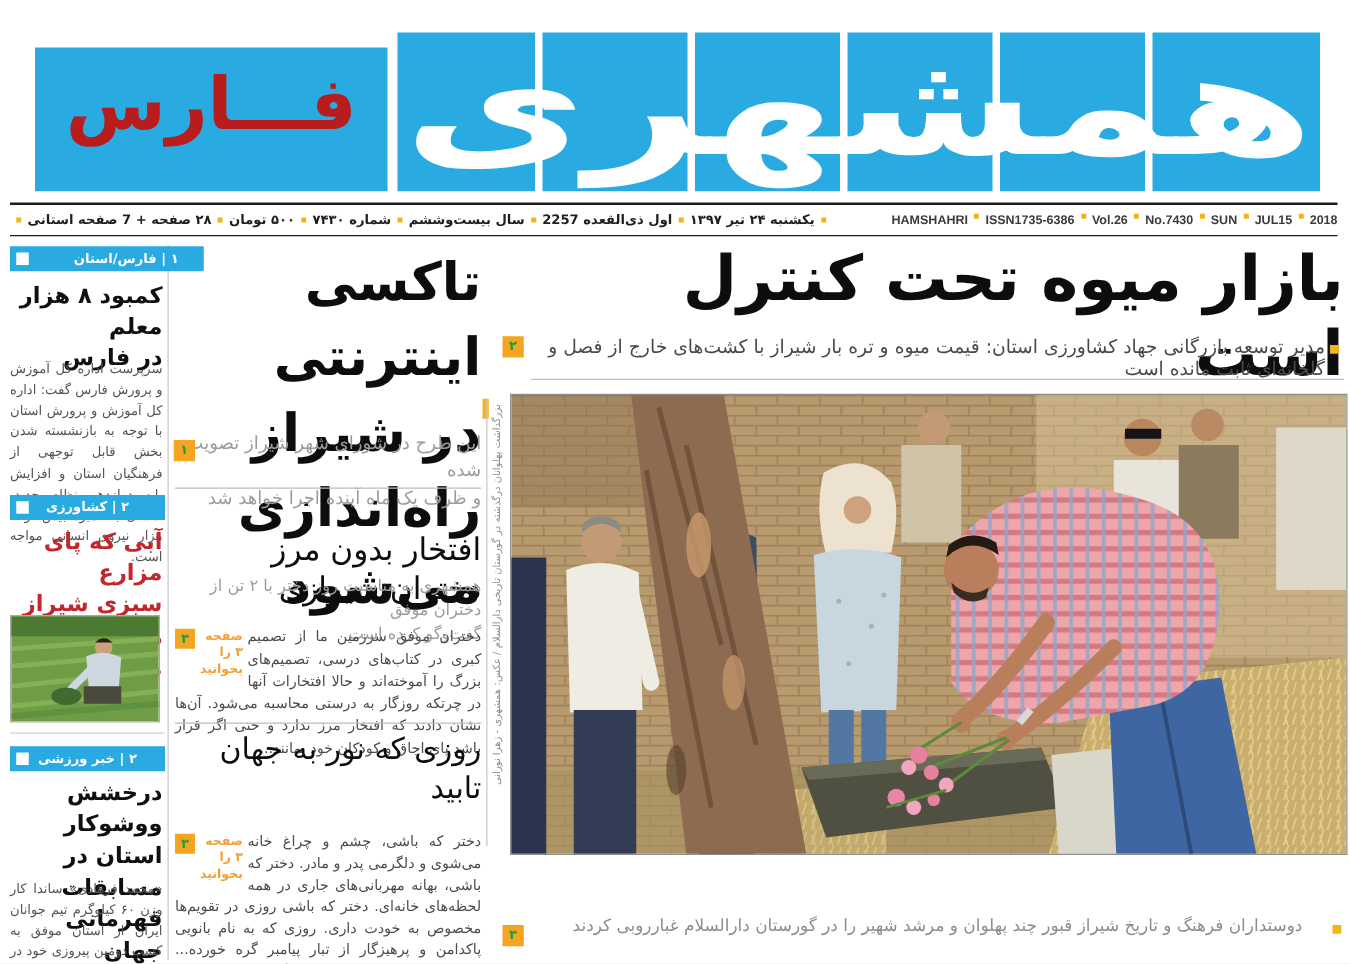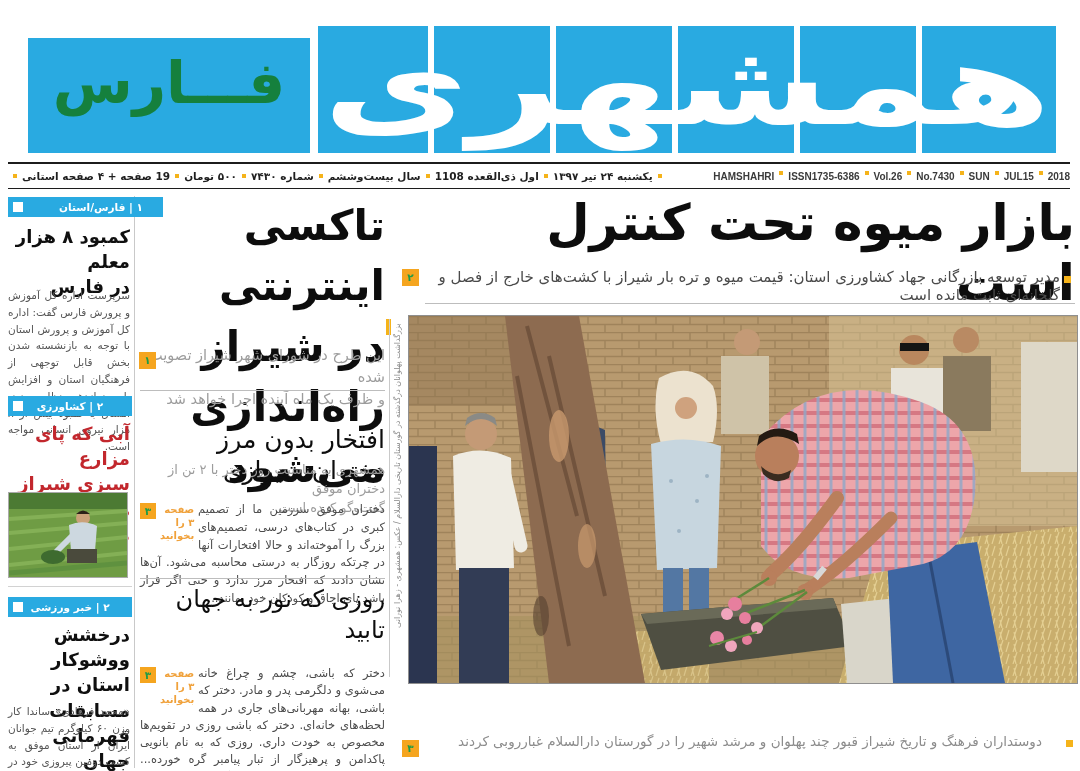--- a/index.html
+++ b/index.html
@@ -5,21 +5,21 @@
   html,body{margin:0;padding:0;background:#e9e9e9;}
   #page{position:relative;width:1080px;height:771px;background:#ffffff;overflow:hidden;
         font-family:"DejaVu Sans",sans-serif;direction:rtl;}
   .abs{position:absolute;}
   .ml{white-space:pre-line;}
 
   
   #masthead{left:28px;top:26px;width:1028px;height:127px;}
   .logoblock{position:absolute;background:#29aae1;top:0;height:127px;}
   #fars-block{left:0;top:12px;width:282px;height:115px;background:#29aae1;}
-  #fars-text{position:absolute;left:0;top:14px;width:282px;text-align:center;color:#15803d;
+  #fars-text{position:absolute;left:0;top:14px;width:282px;text-align:center;color:#b91c1c;
              font-size:58px;font-weight:bold;line-height:86px;}
   #hamshahri-text{position:absolute;left:290px;top:-4px;width:738px;text-align:center;color:#fff;
              font-size:112px;font-weight:bold;line-height:127px;transform:scaleX(1.42);
              transform-origin:50% 50%;letter-spacing:-4px;}
 
   
   #infobar{left:8px;top:162px;width:1062px;height:24px;border-top:2px solid #1c1c1c;
            border-bottom:1px solid #1c1c1c;display:flex;justify-content:space-between;
            align-items:center;font-size:10px;color:#222;}
   #info-left{direction:ltr;display:flex;align-items:flex-start;font-family:"Liberation Sans",sans-serif;
@@ -105,29 +105,29 @@
       <span>SUN</span>
         <span class="sq"></span>
       <span>JUL15</span>
         <span class="sq"></span>
       <span>2018</span>
     </div>
     <div id="info-right">
       <span class="sq"></span>
       <span>یکشنبه ۲۴ تیر ۱۳۹۷</span>
         <span class="sq"></span>
-      <span>اول ذی‌القعده 1108</span>
+      <span>اول ذی‌القعده 2257</span>
         <span class="sq"></span>
       <span>سال بیست‌وششم</span>
         <span class="sq"></span>
       <span>شماره ۷۴۳۰</span>
         <span class="sq"></span>
       <span>۵۰۰ تومان</span>
         <span class="sq"></span>
-      <span>19 صفحه + ۴ صفحه استانی</span>
+      <span>۲۸ صفحه + 7 صفحه استانی</span>
         <span class="sq"></span>
     </div>
   </div>
 
   <div class="abs" id="main-headline">بازار میوه تحت کنترل است</div>
   <div class="abs" id="main-sub">مدیر توسعه بازرگانی جهاد کشاورزی استان: قیمت میوه و تره بار شیراز با کشت‌های خارج از فصل و گلخانه‌ای ثابت مانده است</div>
   <div class="abs bullet" style="left:1064px;top:276px;"></div>
   <span class="abs badge" style="left:402px;top:269px;">۲</span>
   <div class="abs hline" id="main-rule"></div>
 

